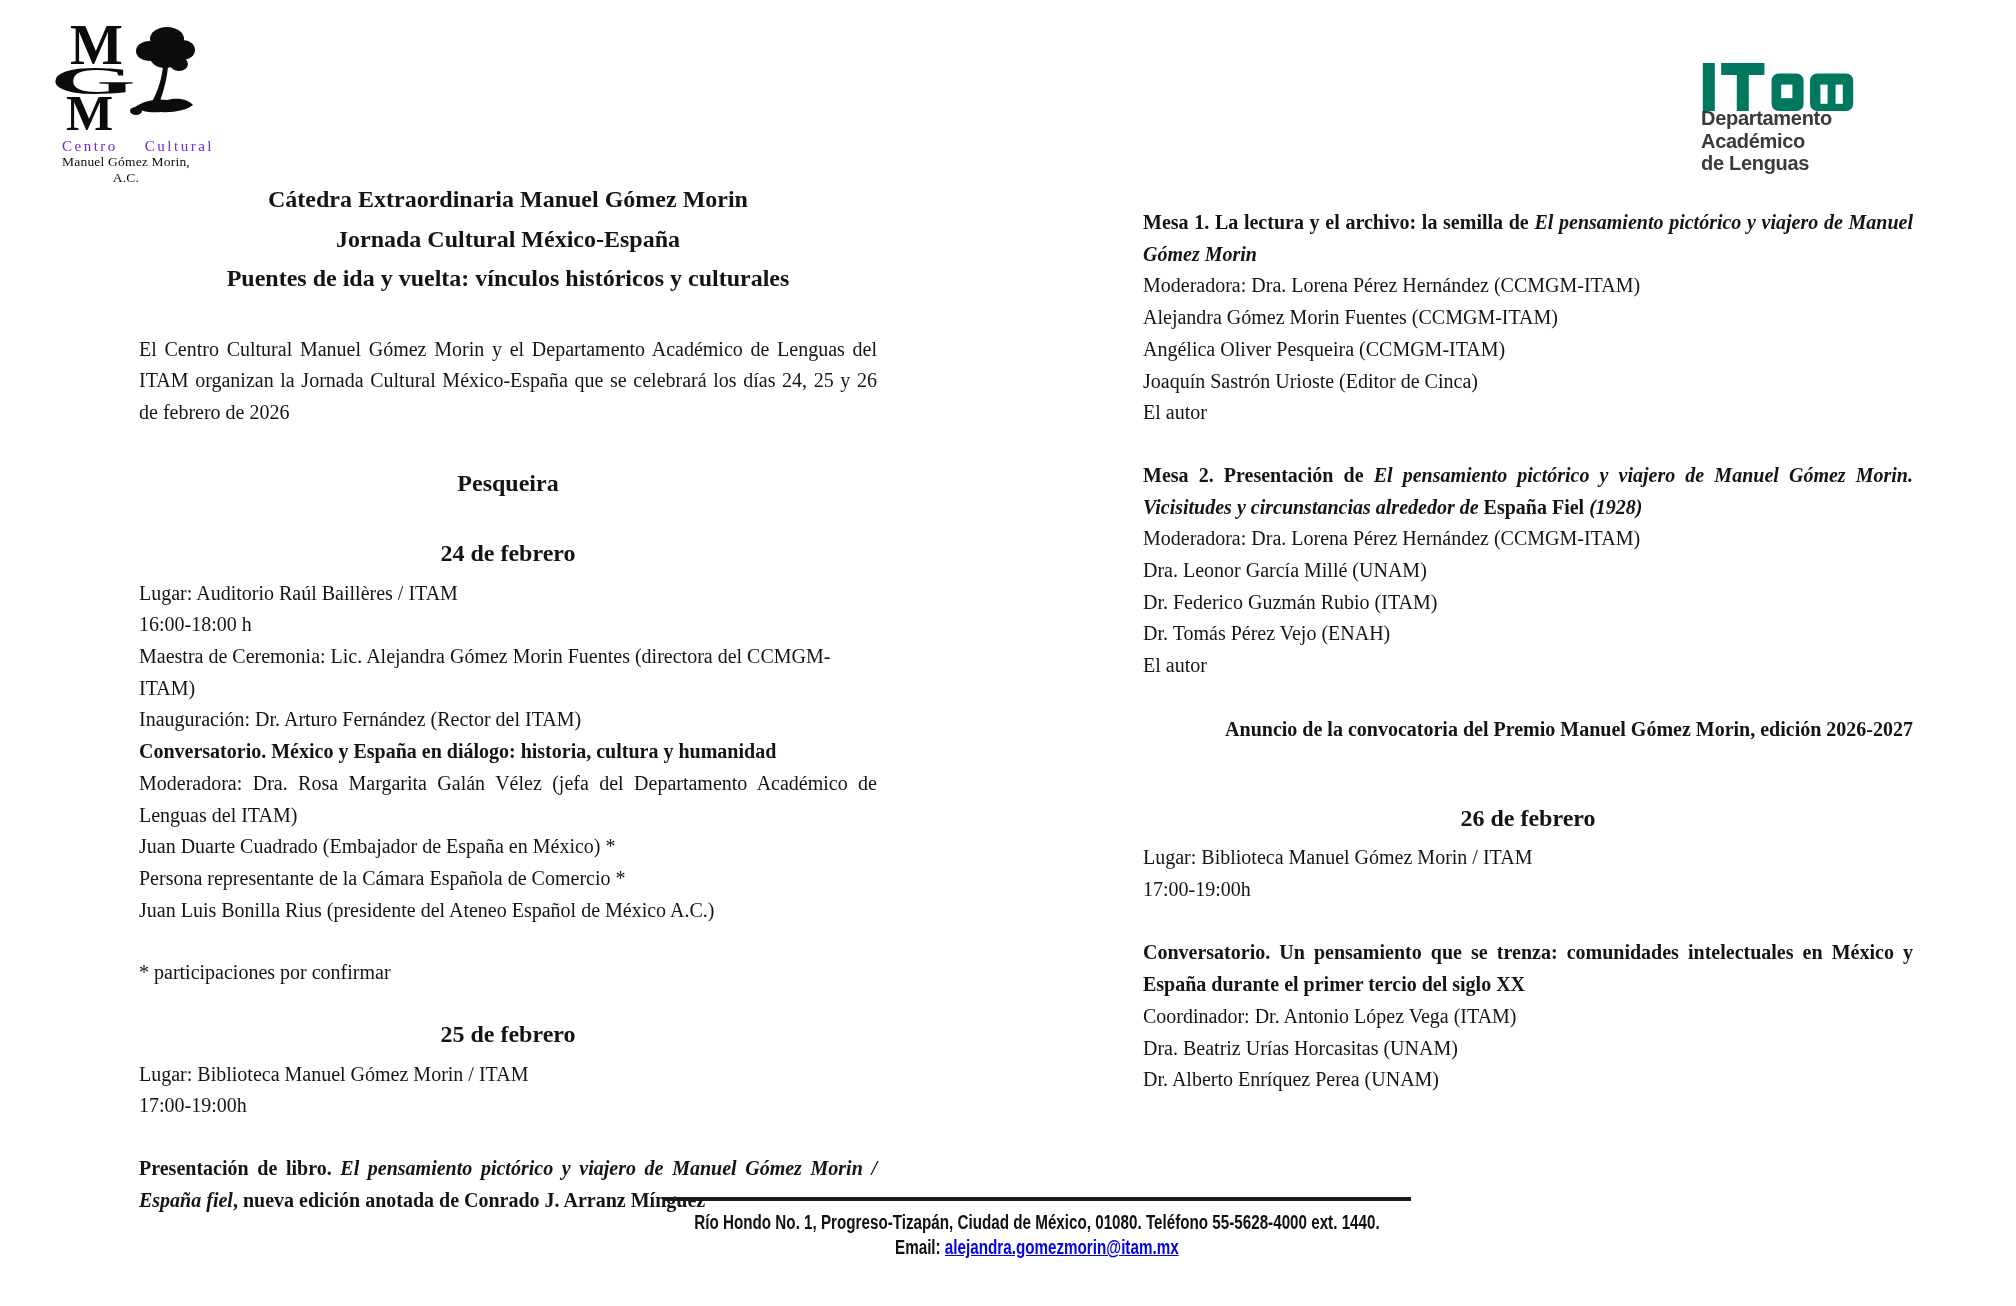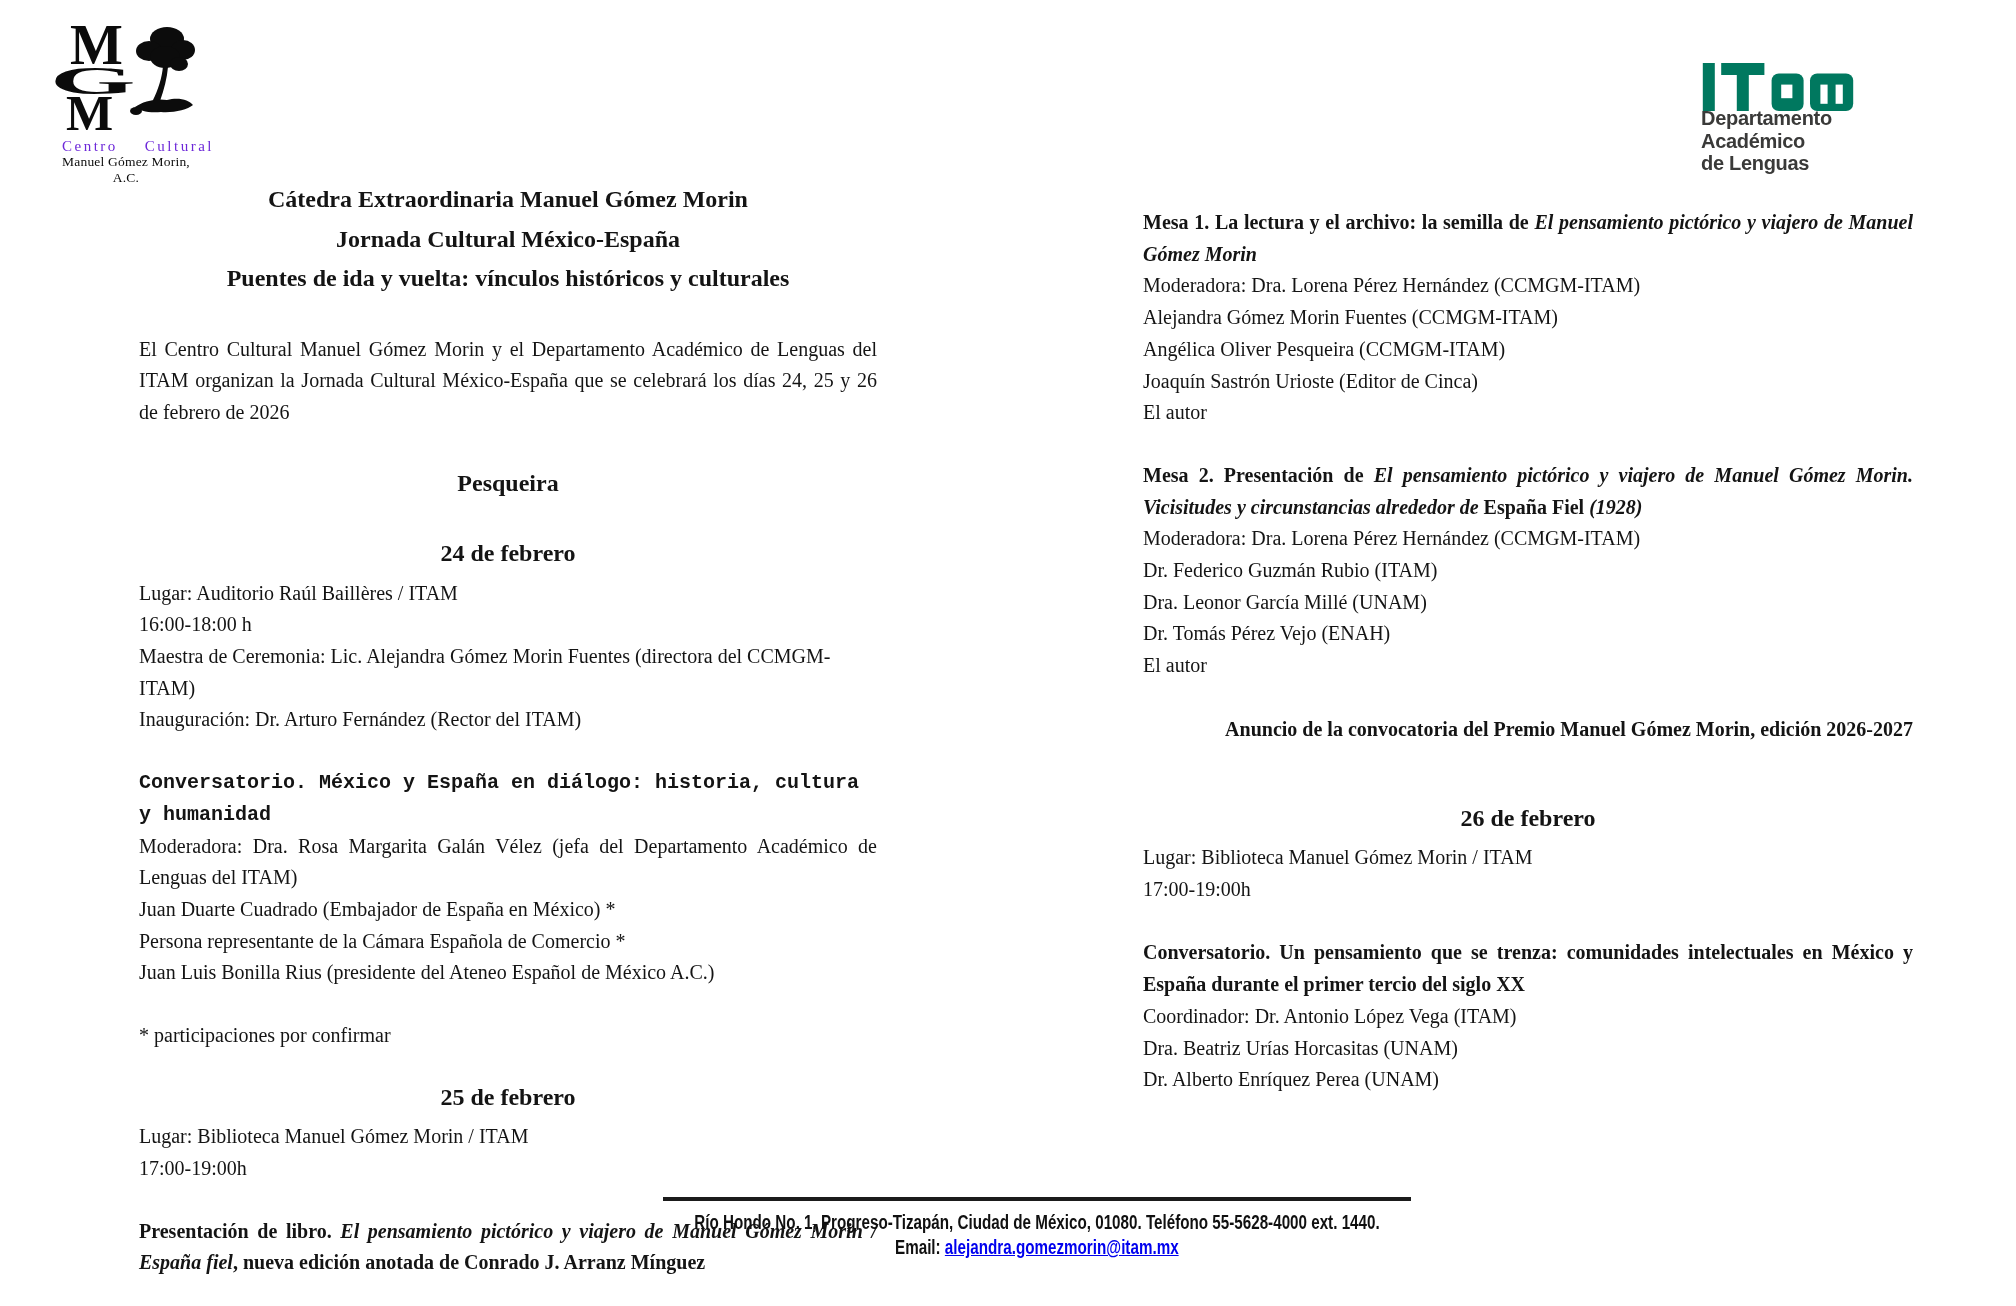--- a/index.html
+++ b/index.html
@@ -99,21 +99,21 @@
 
     <p class="h24" style="margin-top:31px;">24 de febrero</p>
 
     <div style="margin-top:4px;">
       <p class="body20">Lugar: Auditorio Raúl Baillères / ITAM</p>
       <p class="body20">16:00-18:00 h</p>
       <p class="body20">Maestra de Ceremonia: Lic. Alejandra Gómez Morin Fuentes (directora del CCMGM-ITAM)</p>
       <p class="body20">Inauguración: Dr. Arturo Fernández (Rector del ITAM)</p>
     </div>
 
-    <p class="body20 b" style="margin-top:31px;font-family:Liberation Mono, monospace;">Conversatorio. México y España en diálogo: historia, cultura y humanidad</p>
+    <p class="body20 b" style="">Conversatorio. México y España en diálogo: historia, cultura y humanidad</p>
     <p class="body20 j">Moderadora: Dra. Rosa Margarita Galán Vélez (jefa del Departamento Académico de Lenguas del ITAM)</p>
     <div>
       <p class="body20">Juan Duarte Cuadrado (Embajador de España en México) *</p>
       <p class="body20">Persona representante de la Cámara Española de Comercio *</p>
       <p class="body20">Juan Luis Bonilla Rius (presidente del Ateneo Español de México A.C.)</p>
     </div>
 
     <p class="body20" style="margin-top:31px;">* participaciones por confirmar</p>
 
     <p class="h24" style="margin-top:26px;">25 de febrero</p>
@@ -132,22 +132,22 @@
       <p class="body20">Moderadora: Dra. Lorena Pérez Hernández (CCMGM-ITAM)</p>
       <p class="body20">Alejandra Gómez Morin Fuentes (CCMGM-ITAM)</p>
       <p class="body20">Angélica Oliver Pesqueira (CCMGM-ITAM)</p>
       <p class="body20">Joaquín Sastrón Urioste (Editor de Cinca)</p>
       <p class="body20">El autor</p>
     </div>
 
     <p class="body20 b j" style="margin-top:31px;"><span>Mesa 2. Presentación de </span><span class="i">El pensamiento pictórico y viajero de Manuel Gómez Morin. Vicisitudes y circunstancias alrededor de </span><span>España Fiel </span><span class="i">(1928)</span></p>
     <div>
       <p class="body20">Moderadora: Dra. Lorena Pérez Hernández (CCMGM-ITAM)</p>
+      <p class="body20">Dra. Leonor García Millé (UNAM)</p>
       <p class="body20">Dr. Federico Guzmán Rubio (ITAM)</p>
-      <p class="body20">Dra. Leonor García Millé (UNAM)</p>
       <p class="body20">Dr. Tomás Pérez Vejo (ENAH)</p>
       <p class="body20">El autor</p>
     </div>
 
     <p class="body20 b" style="margin-top:32px;text-align:right;">Anuncio de la convocatoria del Premio Manuel Gómez Morin, edición 2026-2027</p>
 
     <p class="h24" style="margin-top:53px;">26 de febrero</p>
 
     <div style="margin-top:4px;">
       <p class="body20">Lugar: Biblioteca Manuel Gómez Morin / ITAM</p>

